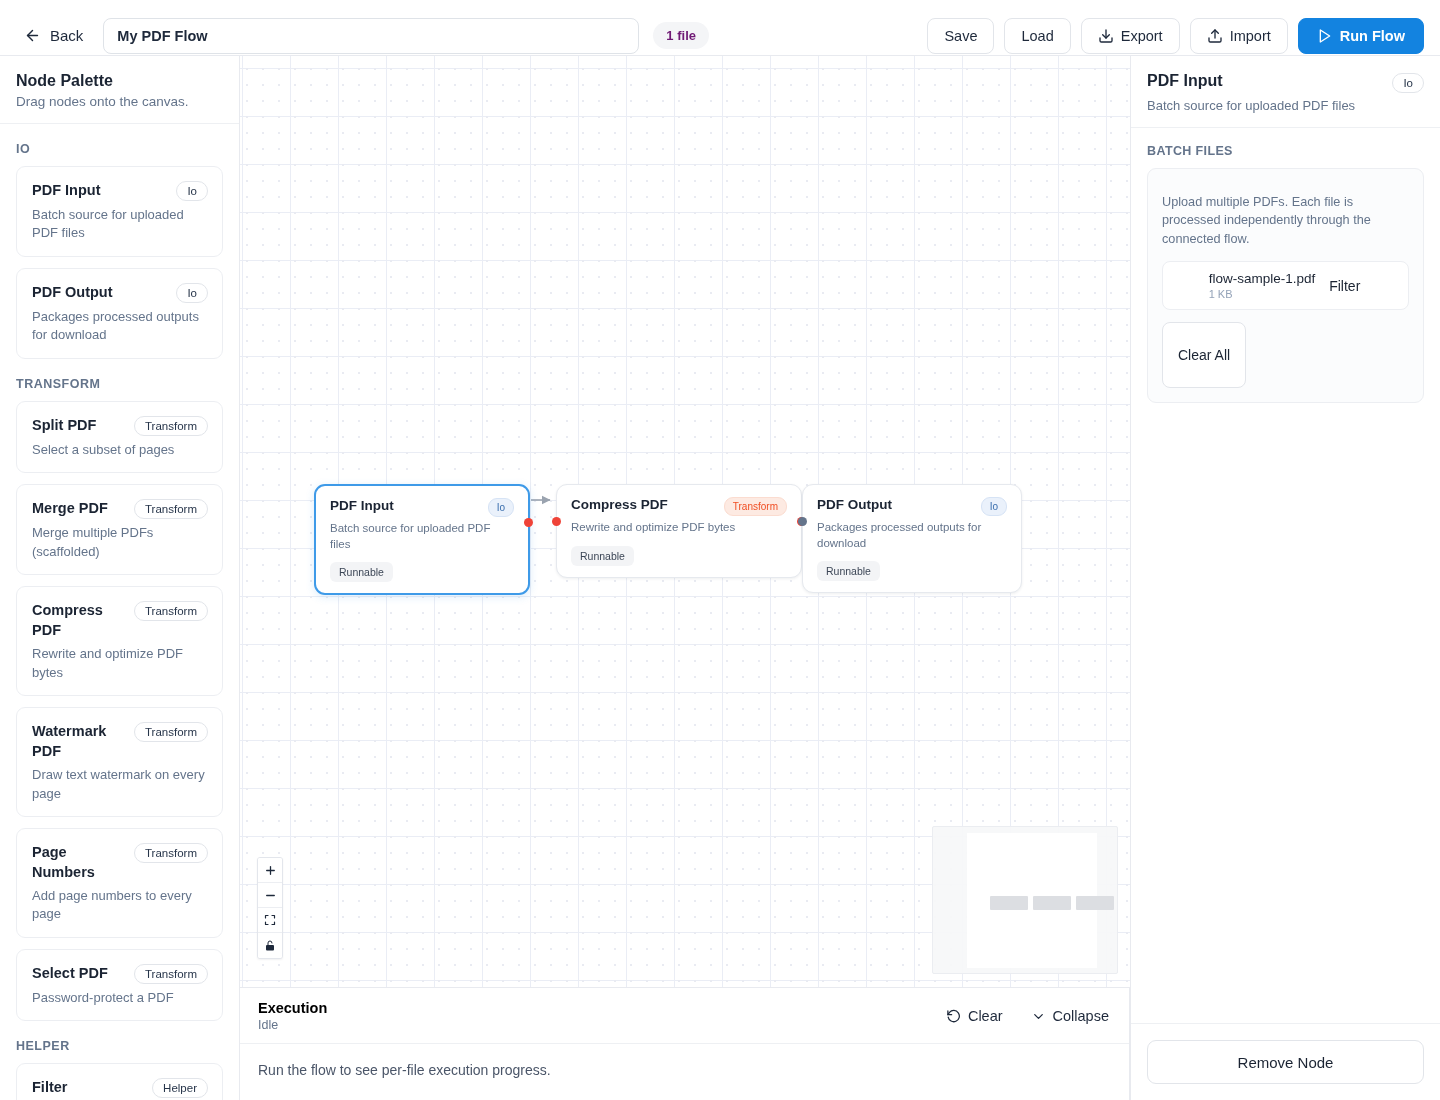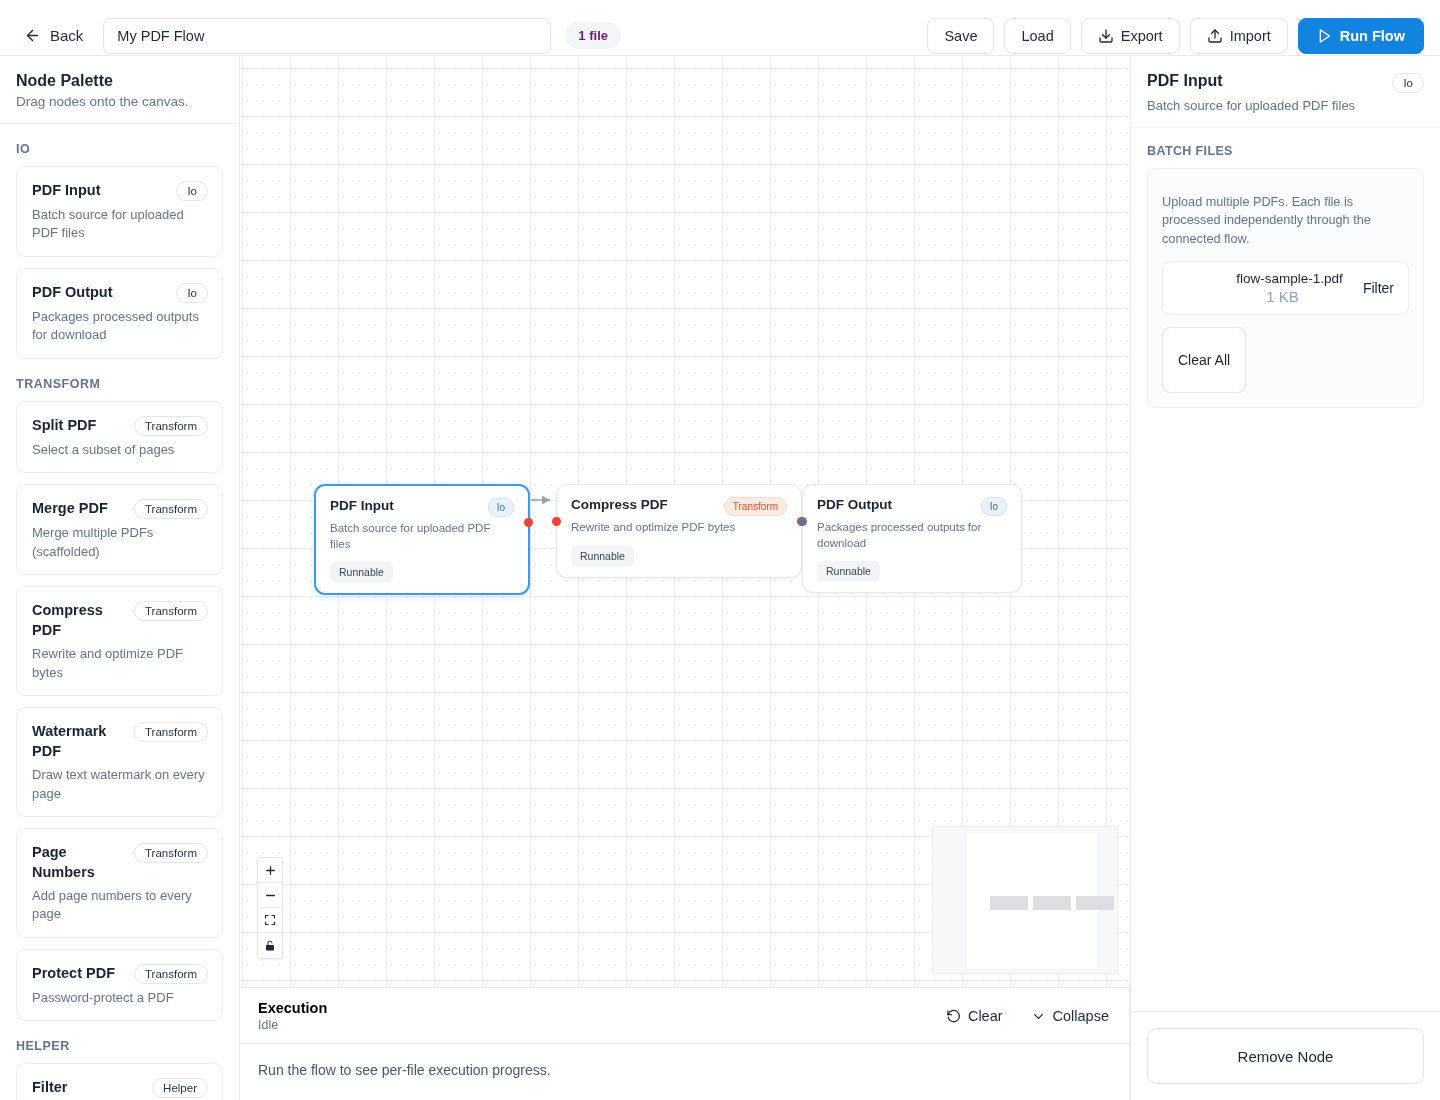--- a/index.html
+++ b/index.html
@@ -23,24 +23,24 @@
     position: relative; z-index: 30;
   }
   .back-btn {
     display: flex; align-items: center; gap: 9px;
     font-size: 15px; color: #1e293b; cursor: pointer;
     padding: 4px 6px; border-radius: 6px; background: none; border: none;
     font-family: inherit;
   }
   .back-btn svg { display: block; }
   .flow-name-input {
-    width: 448px; height: 36px;
+    width: 536px; height: 36px;
     border: 1px solid #dfe3e8; border-radius: 8px;
     padding: 0 13px; font-size: 14.5px; color: #1e293b;
-    font-family: inherit; background: #fff; outline: none;
+    font-family: inherit; background: #fff; outline: none; font-weight: bold;
   }
   .file-chip {
     background: #f4f5f7; color: #701a75;
     font-size: 13px; font-weight: bold;
     padding: 6px 13px; border-radius: 14px;
     white-space: nowrap;
   }
   .topbar-spacer { flex: 1 1 auto; }
   .tb-actions { display: flex; align-items: center; gap: 10px; }
   .btn {
@@ -220,37 +220,37 @@
   .choose-btn {
     background: #1383e0; color: #ffffff; border: none;
     border-radius: 7px; padding: 8px 15px;
     font-size: 14px; font-weight: bold; font-family: inherit; cursor: pointer;
   }
   .no-file { font-size: 14px; color: #4a5568; }
   .help-text { font-size: 12.7px; color: #64748b; margin-top: 10px; line-height: 1.45; }
   .file-row {
     margin-top: 13px;
     border: 1px solid #eceef2; border-radius: 8px; background: #ffffff;
-    padding: 9px 12px; display: flex; align-items: center; justify-content: flex-end; gap: 18px;
+    padding: 9px 12px; display: flex; align-items: center; justify-content: center; gap: 12px;
   }
   .file-name { font-size: 13.5px; color: #1b2433; }
-  .file-size { font-size: 15px; color: #94a3b8; margin-top: 2px; margin-left: 30px; }
+  .file-size { font-size: 11px; color: #94a3b8; margin-top: 2px; }
   .remove-btn {
     background: none; border: none; font-family: inherit;
     font-size: 14px; color: #1b2433; cursor: pointer; padding: 2px 2px; font-weight: normal;
   }
   .clear-all-btn {
     margin-top: 12px;
     border: 1px solid #e2e5ea; border-radius: 8px; background: #ffffff;
     padding: 24px 15px; font-size: 14px; color: #1b2433;
     font-family: inherit; cursor: pointer;
   }
   .insp-foot { flex: 0 0 auto; border-top: 1px solid #eef0f3; padding: 16px; }
   .remove-node-btn {
-    width: 100%; height: 56px;
+    width: 100%; height: 44px;
     border: 1px solid #e2e5ea; border-radius: 9px;
     background: #ffffff; color: #1b2433;
     font-size: 15px; font-family: inherit; cursor: pointer;
   }
 </style>
 </head>
 <body>
 
 <div class="app">
 
@@ -365,21 +365,21 @@
         </div>
         <div class="palette-card">
           <div class="pc-top">
             <div class="pc-name" style="max-width:82px">Page Numbers</div>
             <div class="badge">Transform</div>
           </div>
           <div class="pc-desc">Add page numbers to every page</div>
         </div>
         <div class="palette-card">
           <div class="pc-top">
-            <div class="pc-name">Protect PDF</div>
+            <div class="pc-name">Select PDF</div>
             <div class="badge">Transform</div>
           </div>
           <div class="pc-desc">Password-protect a PDF</div>
         </div>
 
         <div class="group-label later">HELPER</div>
         <div class="palette-card">
           <div class="pc-top">
             <div class="pc-name">Filter</div>
             <div class="badge">Helper</div>

